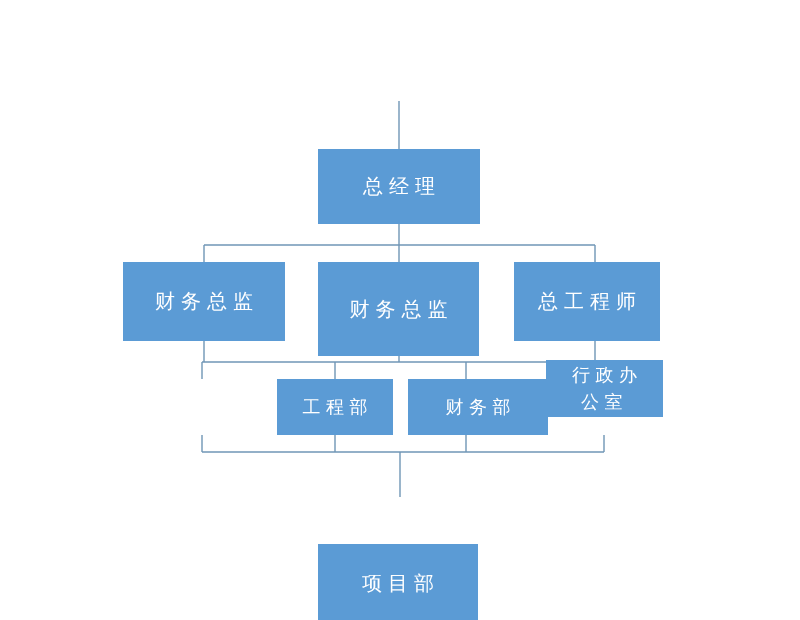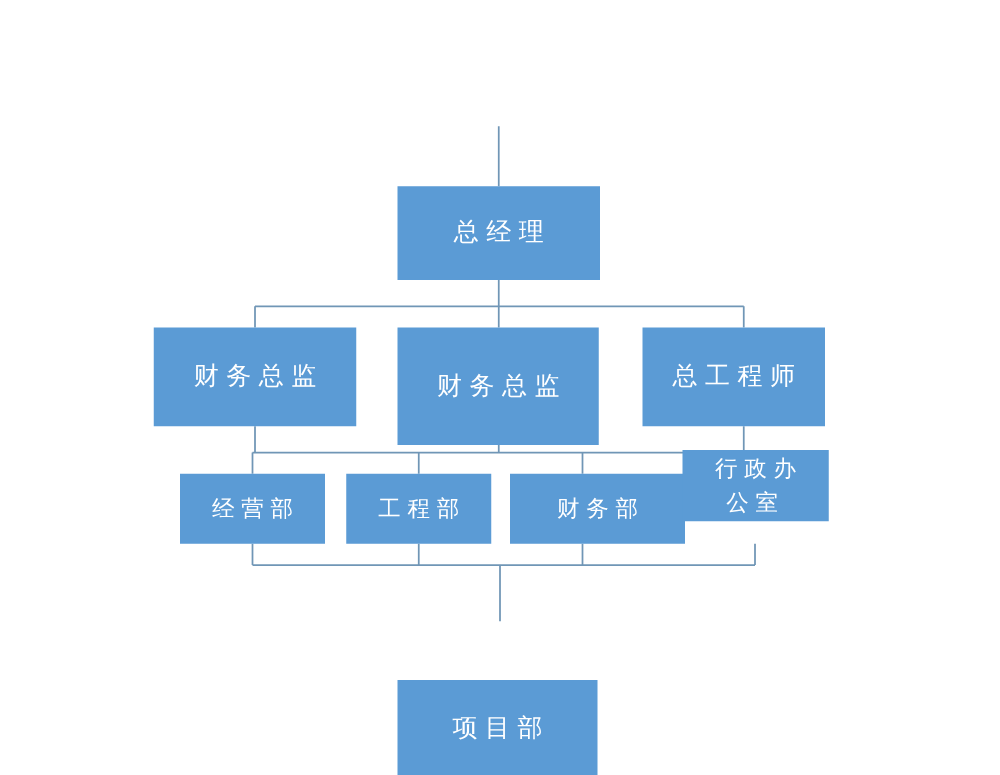--- a/index.html
+++ b/index.html
@@ -65,21 +65,20 @@
 
 
   <div class="node lvl-big" style="left:318px;top:149px;width:162px;height:75px;">总经理</div>
 
   <div class="node lvl-big" style="left:123px;top:262px;width:162px;height:79px;">财务总监</div>
 
   <div class="node lvl-big" style="left:318px;top:262px;width:161px;height:94px;">财务总监</div>
 
   <div class="node lvl-big" style="left:514px;top:262px;width:146px;height:79px;">总工程师</div>
 
-  <div class="node lvl-small" style="left:144px;top:379px;width:116px;height:56px;">经营部</div>
 
   <div class="node lvl-small" style="left:277px;top:379px;width:116px;height:56px;text-align:center;">工程部</div>
 
   <div class="node lvl-small" style="left:408px;top:379px;width:140px;height:56px;">财务部</div>
 
   <div class="node lvl-small" style="left:546px;top:360px;width:117px;height:57px;">行政办
 公室</div>
 
   <div class="node lvl-big" style="left:318px;top:497px;width:160px;height:79px;margin-top:47px;">项目部</div>
 

